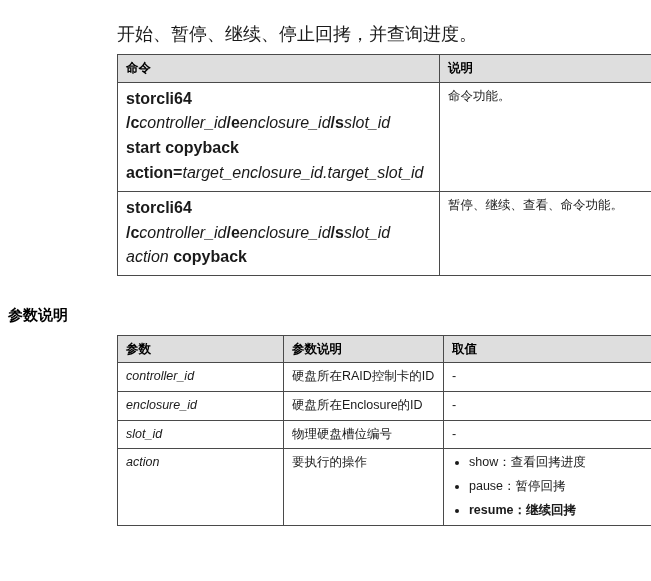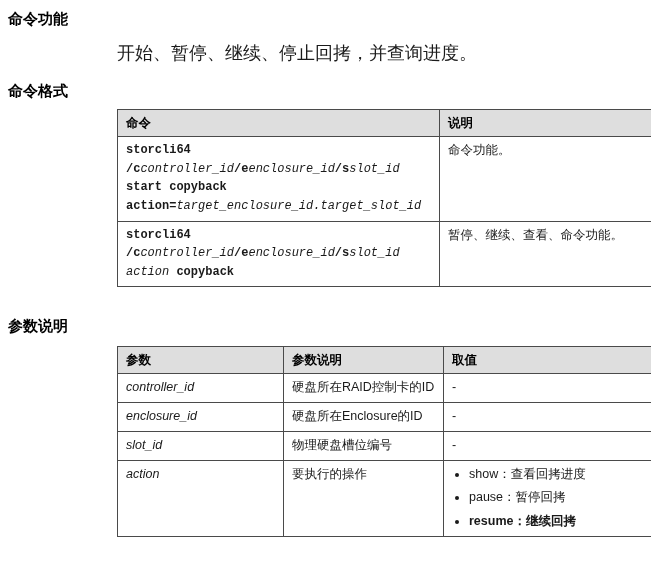--- a/index.html
+++ b/index.html
@@ -48,21 +48,21 @@
     word-wrap: break-word;
   }
   .doc-table th {
     background: #dedede;
     font-weight: bold;
     color: #000;
     line-height: 1.3;
     padding-top: 5px; padding-bottom: 5px;
   }
 
-  td.command-cell { font-size: 12px; line-height: 1.55; font-family: Liberation Mono, monospace; }
+  td.command-cell { font-size: 16px; line-height: 1.55; }
   td.command-cell .b { font-weight: bold; }
   td.command-cell .i { font-style: italic; }
 
   td.param-cell { font-style: italic; font-size: 12.5px; }
 
   ul.value-list {
     margin: 1px 0 0 0;
     padding-left: 17px;
     list-style-type: disc;
   }
@@ -70,25 +70,23 @@
     margin-bottom: 7px;
     line-height: 1.35;
   }
   ul.value-list li:last-child { margin-bottom: 1px; font-weight: bold; }
 </style>
 </head>
 <body>
 
 <div class="page">
 
-  <div class="sect-heading">命令功能</div>
 
   <p class="body-text">开始、暂停、继续、停止回拷，并查询进度。</p>
 
-  <div class="sect-heading fmt">命令格式</div>
 
   <table class="doc-table cmd-table">
     <colgroup>
         <col style="width:322px">
         <col>
       </colgroup>
     <thead>
       <tr>
         <th>命令</th>
         <th>说明</th>

